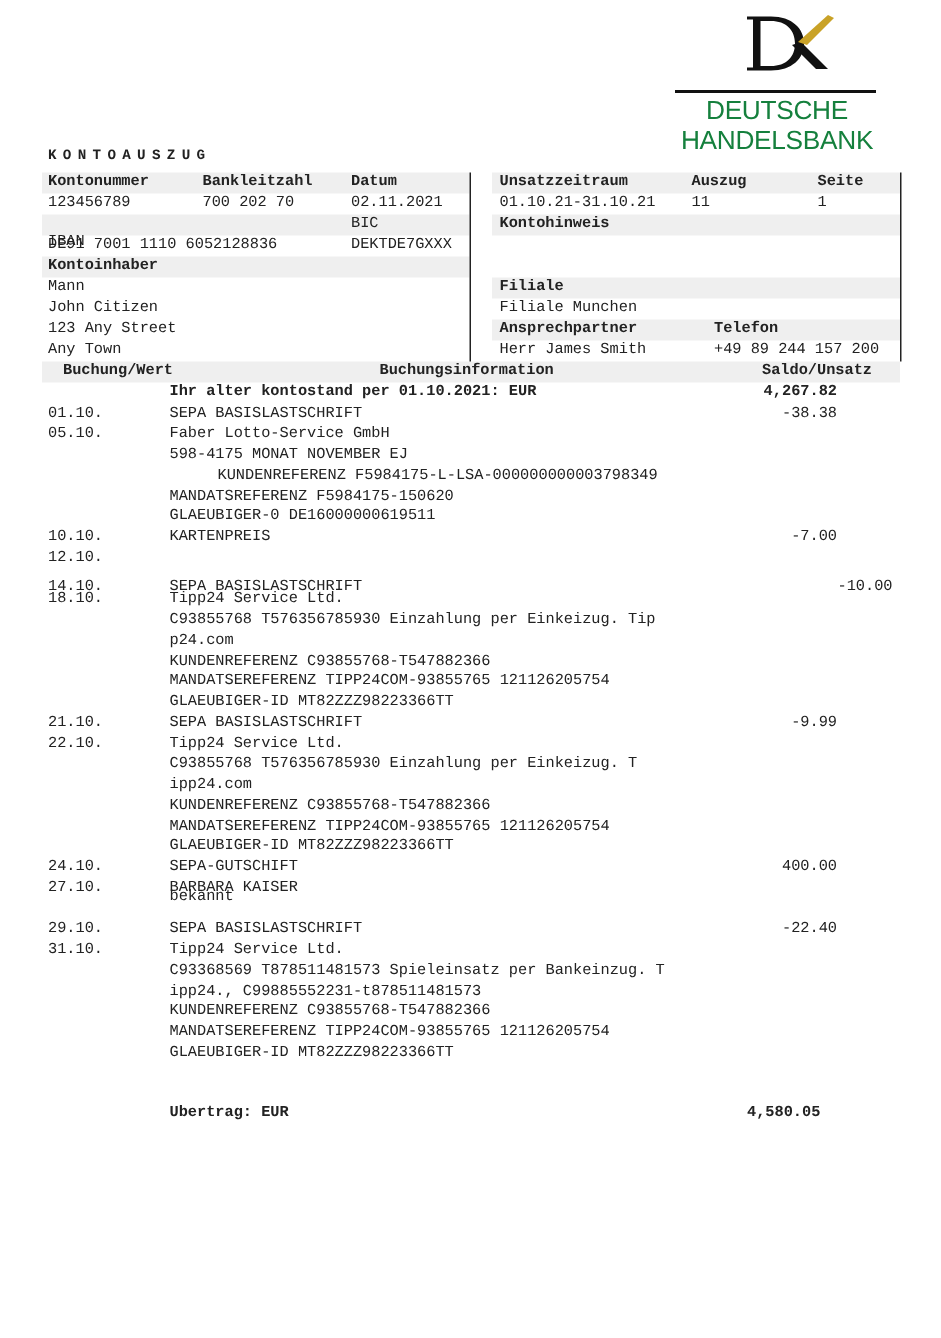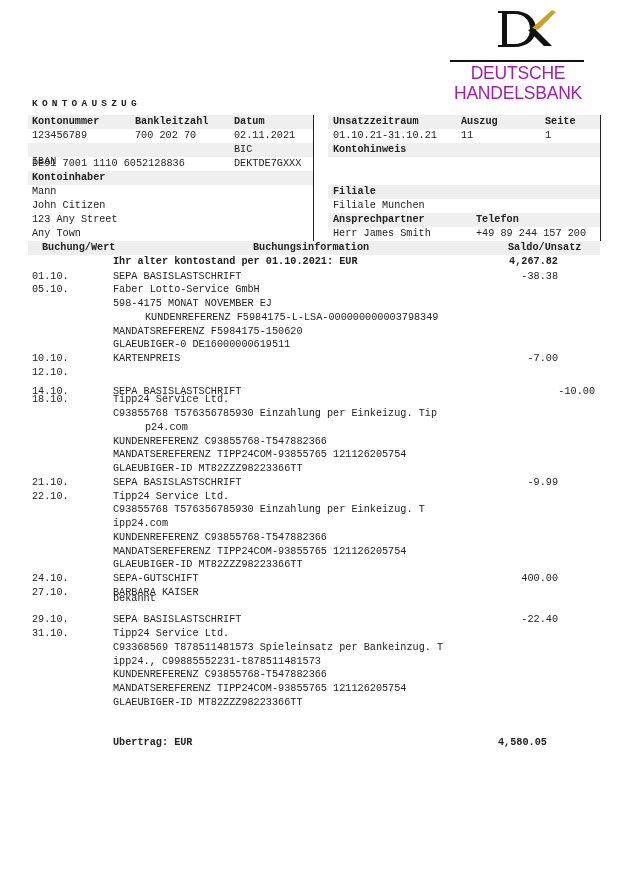--- a/index.html
+++ b/index.html
@@ -8,21 +8,21 @@
   .abs { position: absolute; white-space: pre; }
   .mono { font-family: "Liberation Mono", "DejaVu Sans Mono", monospace; font-size: 10.2px; line-height: 14px; }
   .b { font-weight: bold; }
 
   
   .logo { position: absolute; left: 440px; top: 4px; width: 182px; height: 100px; }
   .logo-mark { position: absolute; left: 52px; top: 4px; width: 70px; height: 40px; }
   .logo-rule { position: absolute; left: 10px; top: 56px; width: 134px; height: 2px; background: #111; }
   .logo-text { position: absolute; left: 0; width: 156px; text-align: center;
                font-family: "Liberation Sans", "DejaVu Sans", sans-serif; font-size: 17.5px;
-               line-height: 19px; color: #a21caf; letter-spacing: -0.2px; }
+               line-height: 19px; color: #15803d; letter-spacing: -0.2px; }
 
   .title { left: 32px; top: 98px; font-size: 9.5px; font-weight: bold; letter-spacing: 4.2px; }
 
   .bar { position: absolute; height: 14px; background: #efefef; }
   .vline { position: absolute; width: 1px; background: #222; }
 
   .row { position: absolute; left: 0; width: 591px; height: 14px; }
   .cell { position: absolute; top: 0; white-space: pre; }
   .amt { position: absolute; top: 0; right: 33px; text-align: right; white-space: pre; }
 </style>
@@ -159,21 +159,21 @@
     <div class="row mono" style="top: 393.25px;">
       <span class="cell" style="left: 32px;">18.10.</span>
       <span class="cell" style="left: 113px;">Tipp24 Service Ltd.</span>
       <span class="amt"></span>
     </div>
     <div class="row mono" style="top: 407px;">
       <span class="cell" style="left: 32px;"></span>
       <span class="cell" style="left: 113px;">C93855768 T576356785930 Einzahlung per Einkeizug. Tip</span>
       <span class="amt"></span>
     </div>
-    <div class="row mono" style="top: 420.75px; margin-left: 32px;">
+    <div class="row mono" style="top: 420.75px;">
       <span class="cell" style="left: 32px;"></span>
       <span class="cell" style="left: 113px;">p24.com</span>
       <span class="amt"></span>
     </div>
     <div class="row mono" style="top: 434.5px;">
       <span class="cell" style="left: 32px;"></span>
       <span class="cell" style="left: 113px;">KUNDENREFERENZ C93855768-T547882366</span>
       <span class="amt"></span>
     </div>
     <div class="row mono" style="top: 448.25px;">

